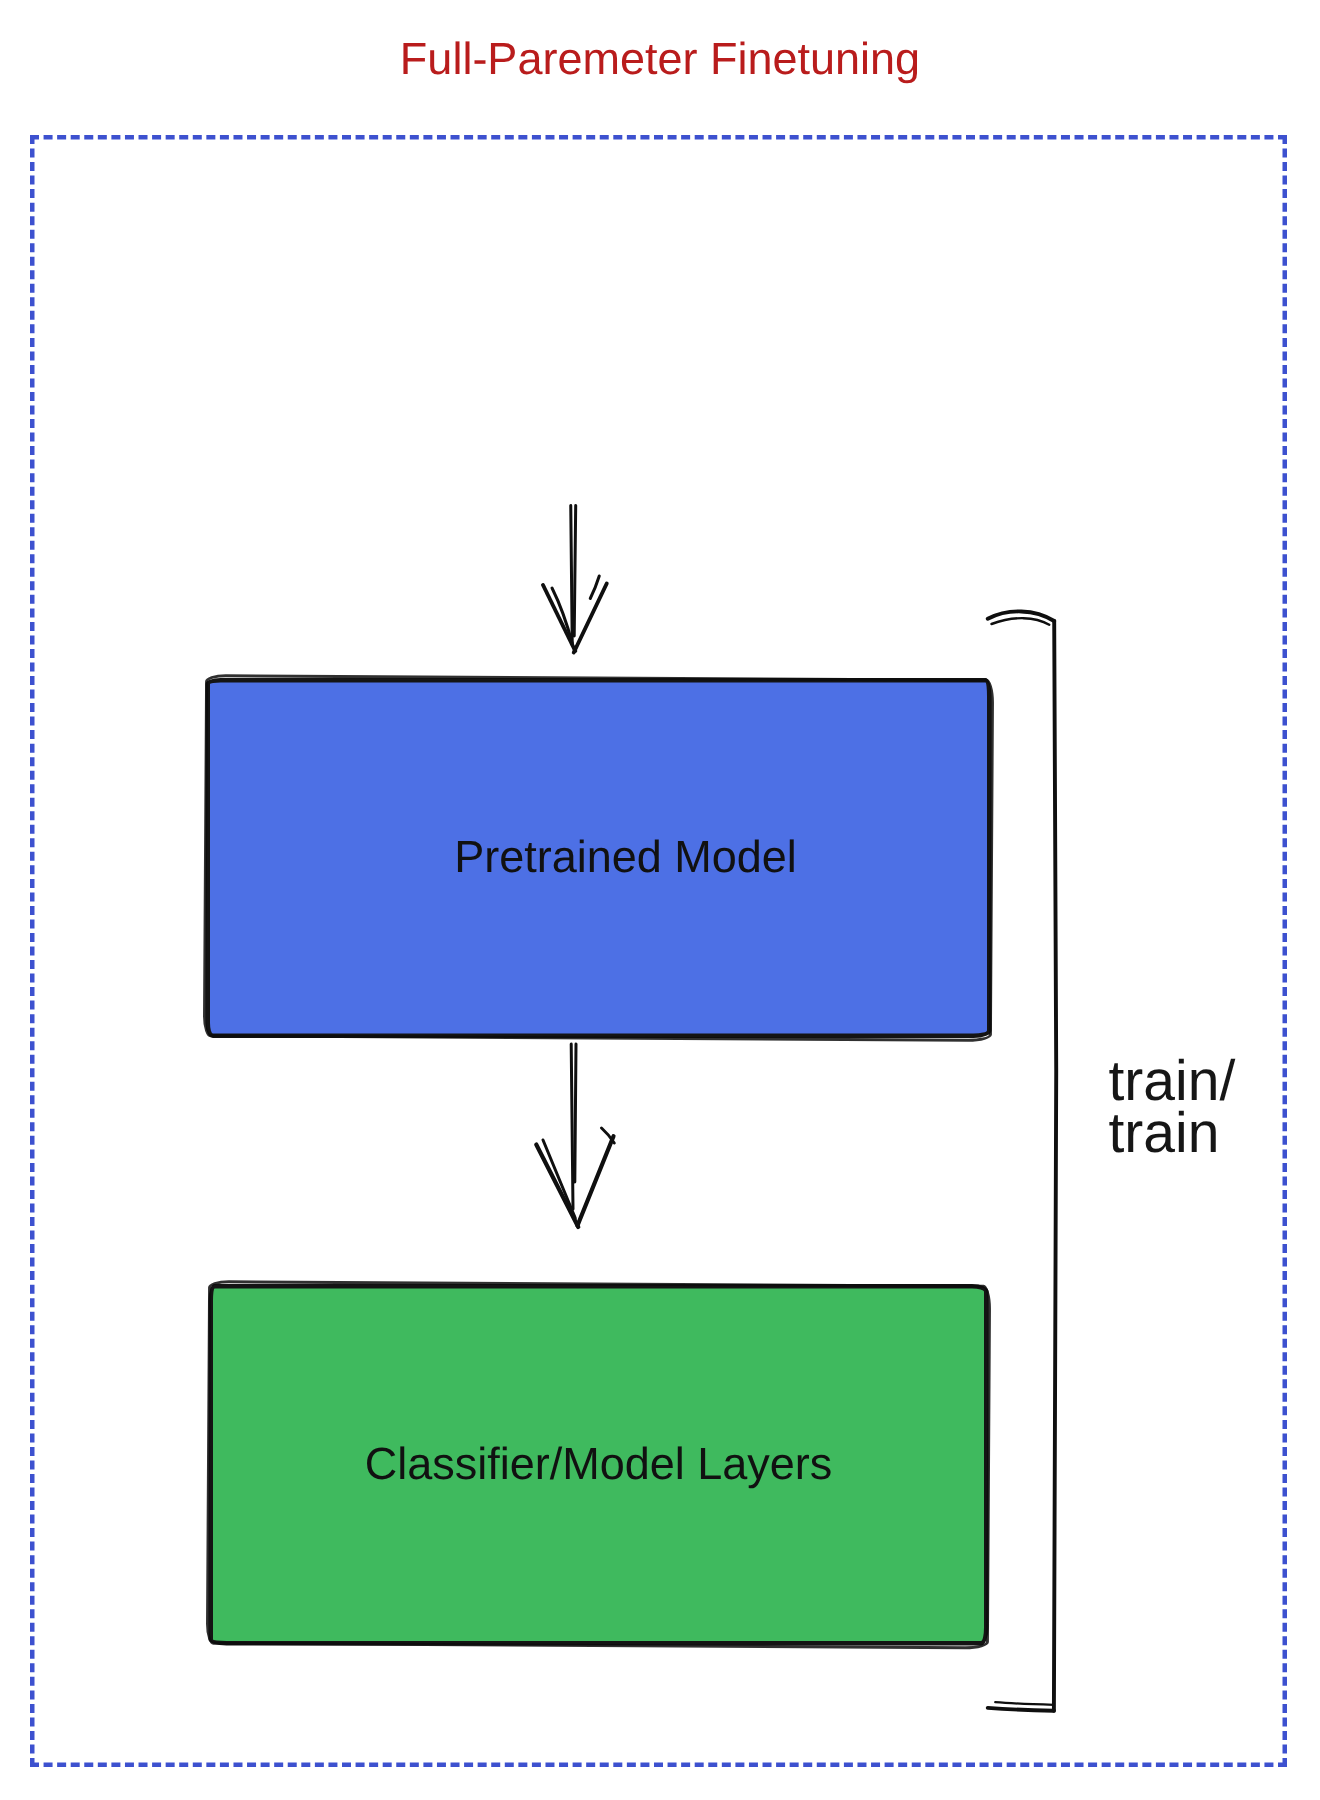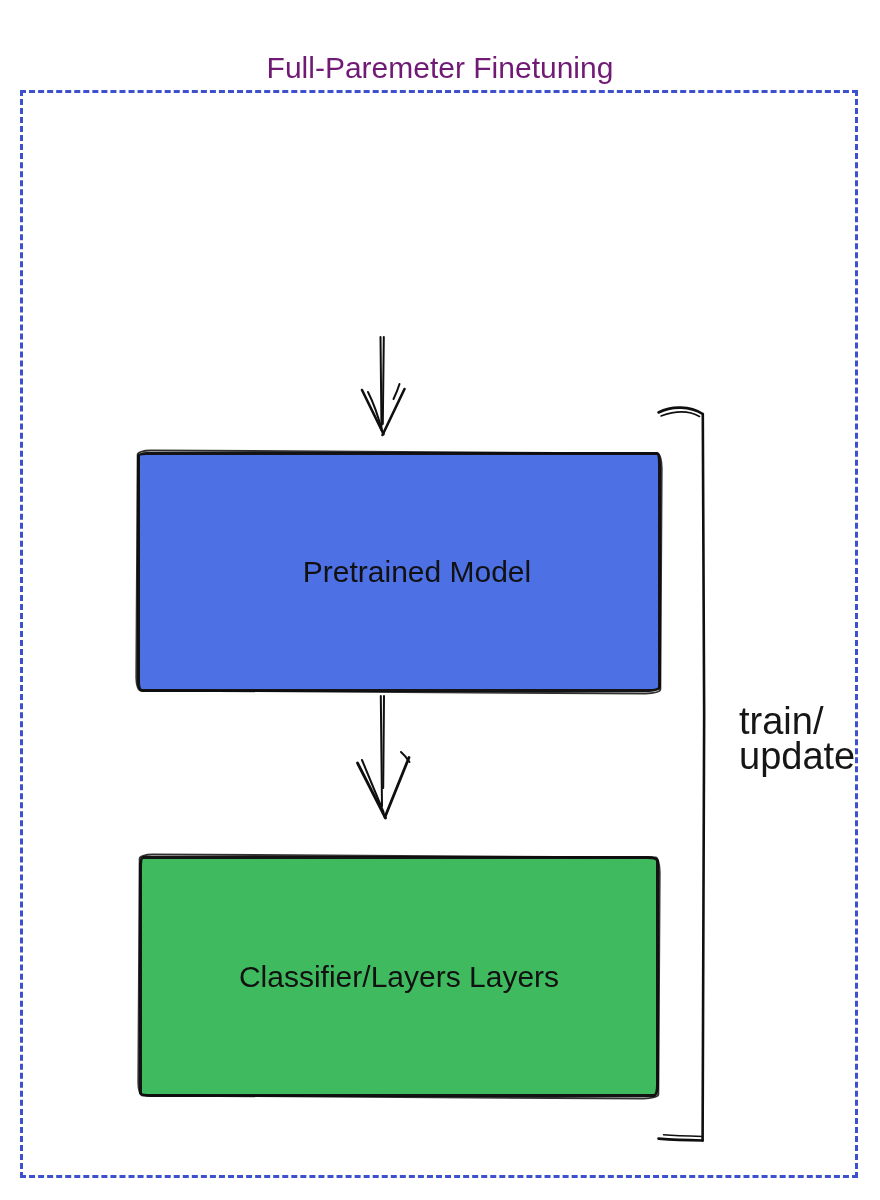--- a/index.html
+++ b/index.html
@@ -11,22 +11,21 @@
     overflow: hidden;
     font-family: "Liberation Sans", sans-serif;
   }
   .title {
     position: absolute;
     left: 0; right: 0; top: 22px;
     text-align: center;
     font-size: 30px;
     line-height: 36px;
     font-weight: 400;
-    color: #701a75;
-    margin-top: 28px;
+    color: #b91c1c;
   }
   .frame {
     position: absolute;
     left: 20px; top: 90px;
     width: 832px; height: 1082px;
     border: 3px dashed #3d51cf;
   }
   .box {
     position: absolute;
     border: 3px solid #141414;
@@ -92,21 +91,21 @@
   <div class="title">Full-Paremeter Finetuning</div>
 
   <div class="frame"></div>
 
 
   <div class="box box-pretrained">
     <span class="box-label">Pretrained Model</span>
   </div>
 
   <div class="box box-classifier">
-    <span class="box-label">Classifier/Layers Layers</span>
+    <span class="box-label">Classifier/Model Layers</span>
   </div>
 
   <svg class="overlay" viewBox="0 0 880 1200" xmlns="http://www.w3.org/2000/svg">
 
     <g stroke="#0f0f0f" fill="none" stroke-linecap="round">
       <path d="M380.5 337 L381.5 430" stroke-width="2"></path>
       <path d="M383.8 337 L382.8 424" stroke-width="2"></path>
       <path d="M362 390 L383.5 434" stroke-width="2.6"></path>
       <path d="M368 392 Q376 408 381.5 429" stroke-width="2"></path>
       <path d="M404.5 389 L382.5 435" stroke-width="2.6"></path>
@@ -126,16 +125,16 @@
       <path d="M658.5 412.5 C672 405.5 690 406 702.8 414" stroke-width="2.6"></path>
       <path d="M661 416 C676 410.5 690 411 699.5 416.5" stroke-width="1.6"></path>
       <path d="M702.8 414 C704.6 650 704.8 920 702.6 1140.5" stroke-width="2.6"></path>
       <path d="M702.6 1140.5 C688 1140.2 672 1139.6 658.5 1138.6" stroke-width="2.6"></path>
       <path d="M702.6 1136.6 C690 1136.2 674 1135.6 663.5 1134.8" stroke-width="1.5"></path>
     </g>
   </svg>
 
   <div class="side-label">
     <div>train/</div>
-    <div>update</div>
+    <div>train</div>
   </div>
 
 </div>
 
 </body></html>

